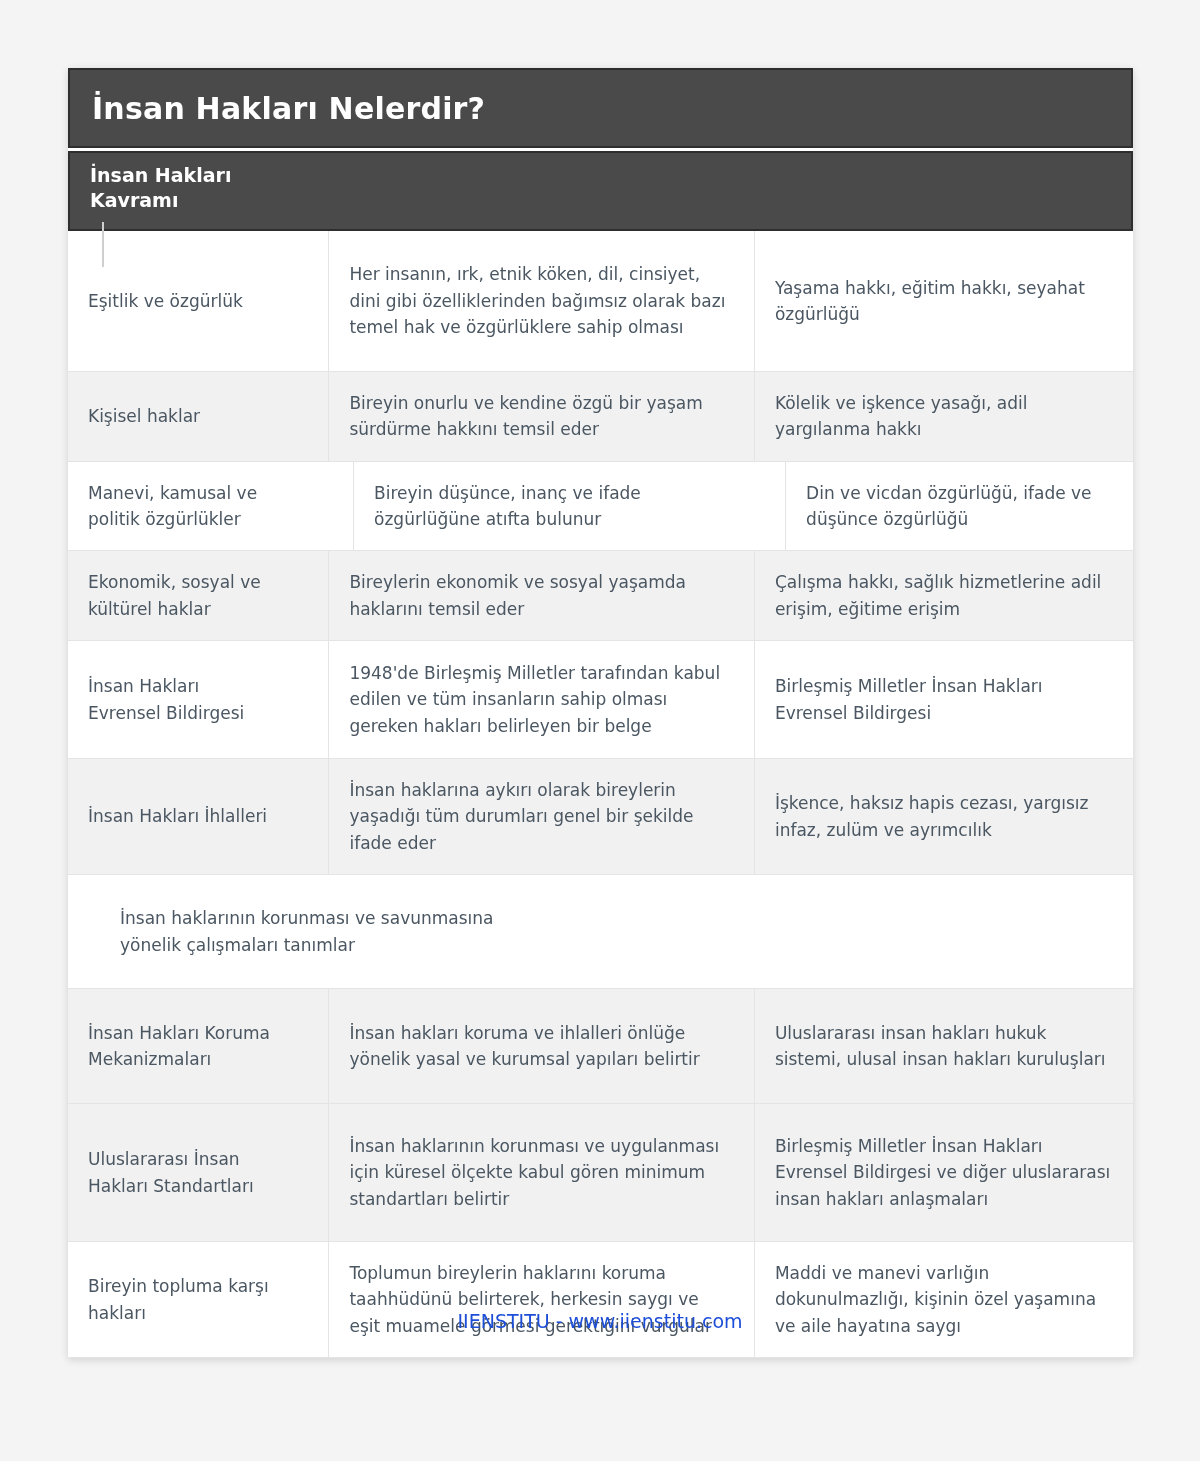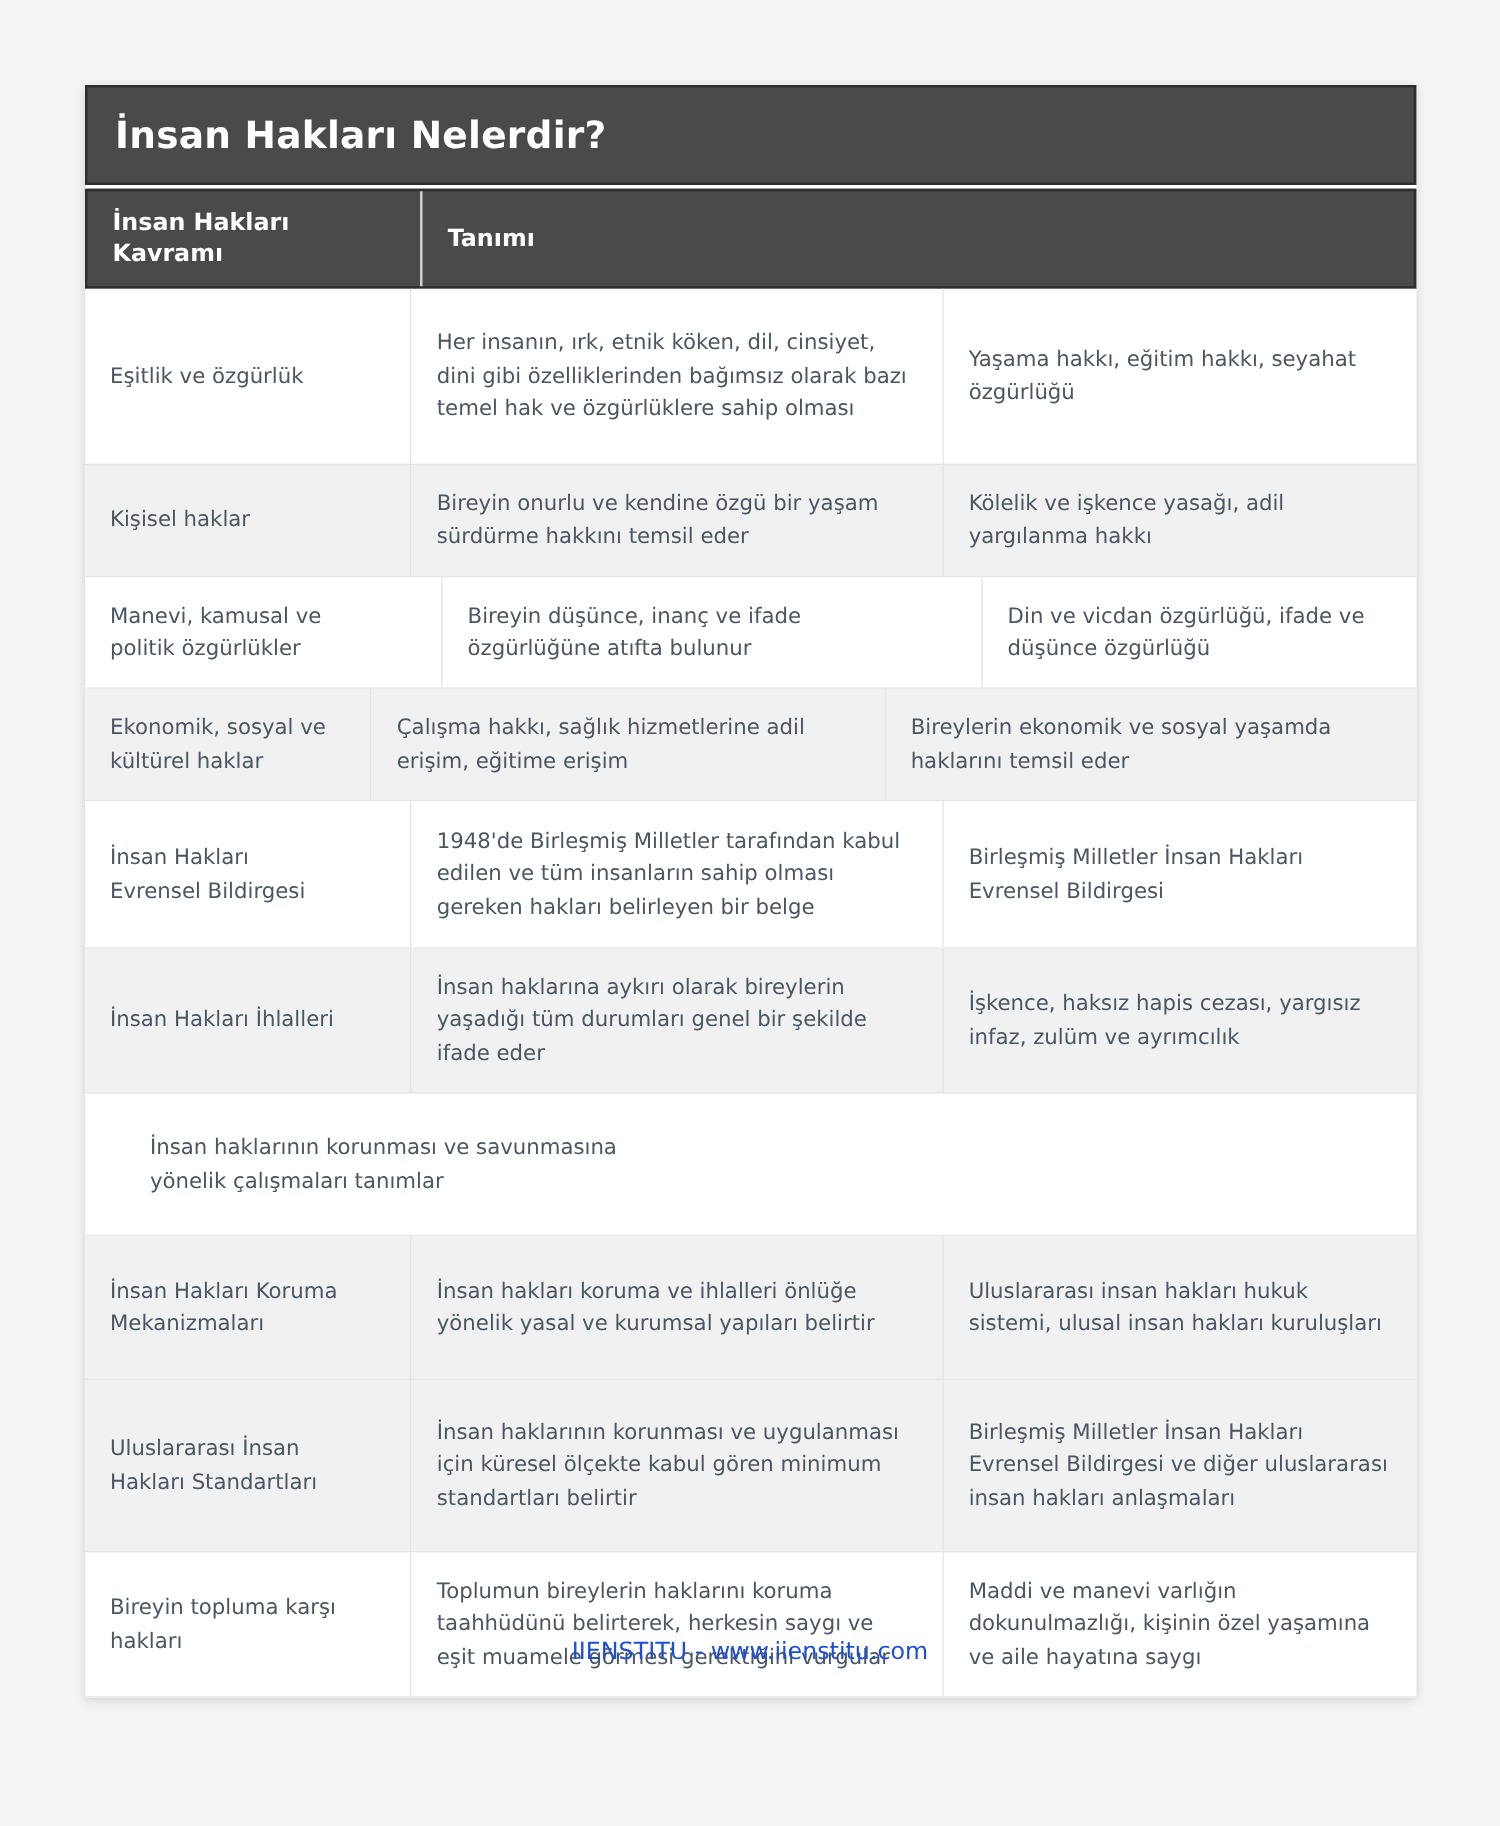--- a/index.html
+++ b/index.html
@@ -28,20 +28,21 @@
   .title-bar h1{
     margin:0;color:#ffffff;
     font-size:30px;font-weight:bold;letter-spacing:0.2px;
   }
   .head-row{
     box-sizing:border-box;
     background:#4a4a4a;
     border:2px solid #2e2e2e;
     height:80px;
     display:flex;
+    flex-direction:column;
   }
   .head-cell{
     box-sizing:border-box;
     display:flex;align-items:center;
     padding:10px 20px;
     color:#ffffff;font-size:19px;font-weight:bold;line-height:1.3;
   }
   .head-cell + .head-cell{border-left:2px solid #cfcfcf;}
   .col-1{width:22.07%;}
   .col-2{width:41.22%;margin-left:32px;}
@@ -96,22 +97,22 @@
     </div>
 
     <div class="body-row rh-86">
       <div class="body-cell col-1">Manevi, kamusal ve politik özgürlükler</div>
       <div class="body-cell col-2">Bireyin düşünce, inanç ve ifade özgürlüğüne atıfta bulunur</div>
       <div class="body-cell col-3">Din ve vicdan özgürlüğü, ifade ve düşünce özgürlüğü</div>
     </div>
 
     <div class="body-row alt rh-87">
       <div class="body-cell col-1">Ekonomik, sosyal ve kültürel haklar</div>
+      <div class="body-cell col-2">Bireylerin ekonomik ve sosyal yaşamda haklarını temsil eder</div>
       <div class="body-cell col-3">Çalışma hakkı, sağlık hizmetlerine adil erişim, eğitime erişim</div>
-      <div class="body-cell col-2">Bireylerin ekonomik ve sosyal yaşamda haklarını temsil eder</div>
     </div>
 
     <div class="body-row rh-117">
       <div class="body-cell col-1">İnsan Hakları Evrensel Bildirgesi</div>
       <div class="body-cell col-2">1948'de Birleşmiş Milletler tarafından kabul edilen ve tüm insanların sahip olması gereken hakları belirleyen bir belge</div>
       <div class="body-cell col-3">Birleşmiş Milletler İnsan Hakları Evrensel Bildirgesi</div>
     </div>
 
     <div class="body-row alt rh-113">
       <div class="body-cell col-1">İnsan Hakları İhlalleri</div>

